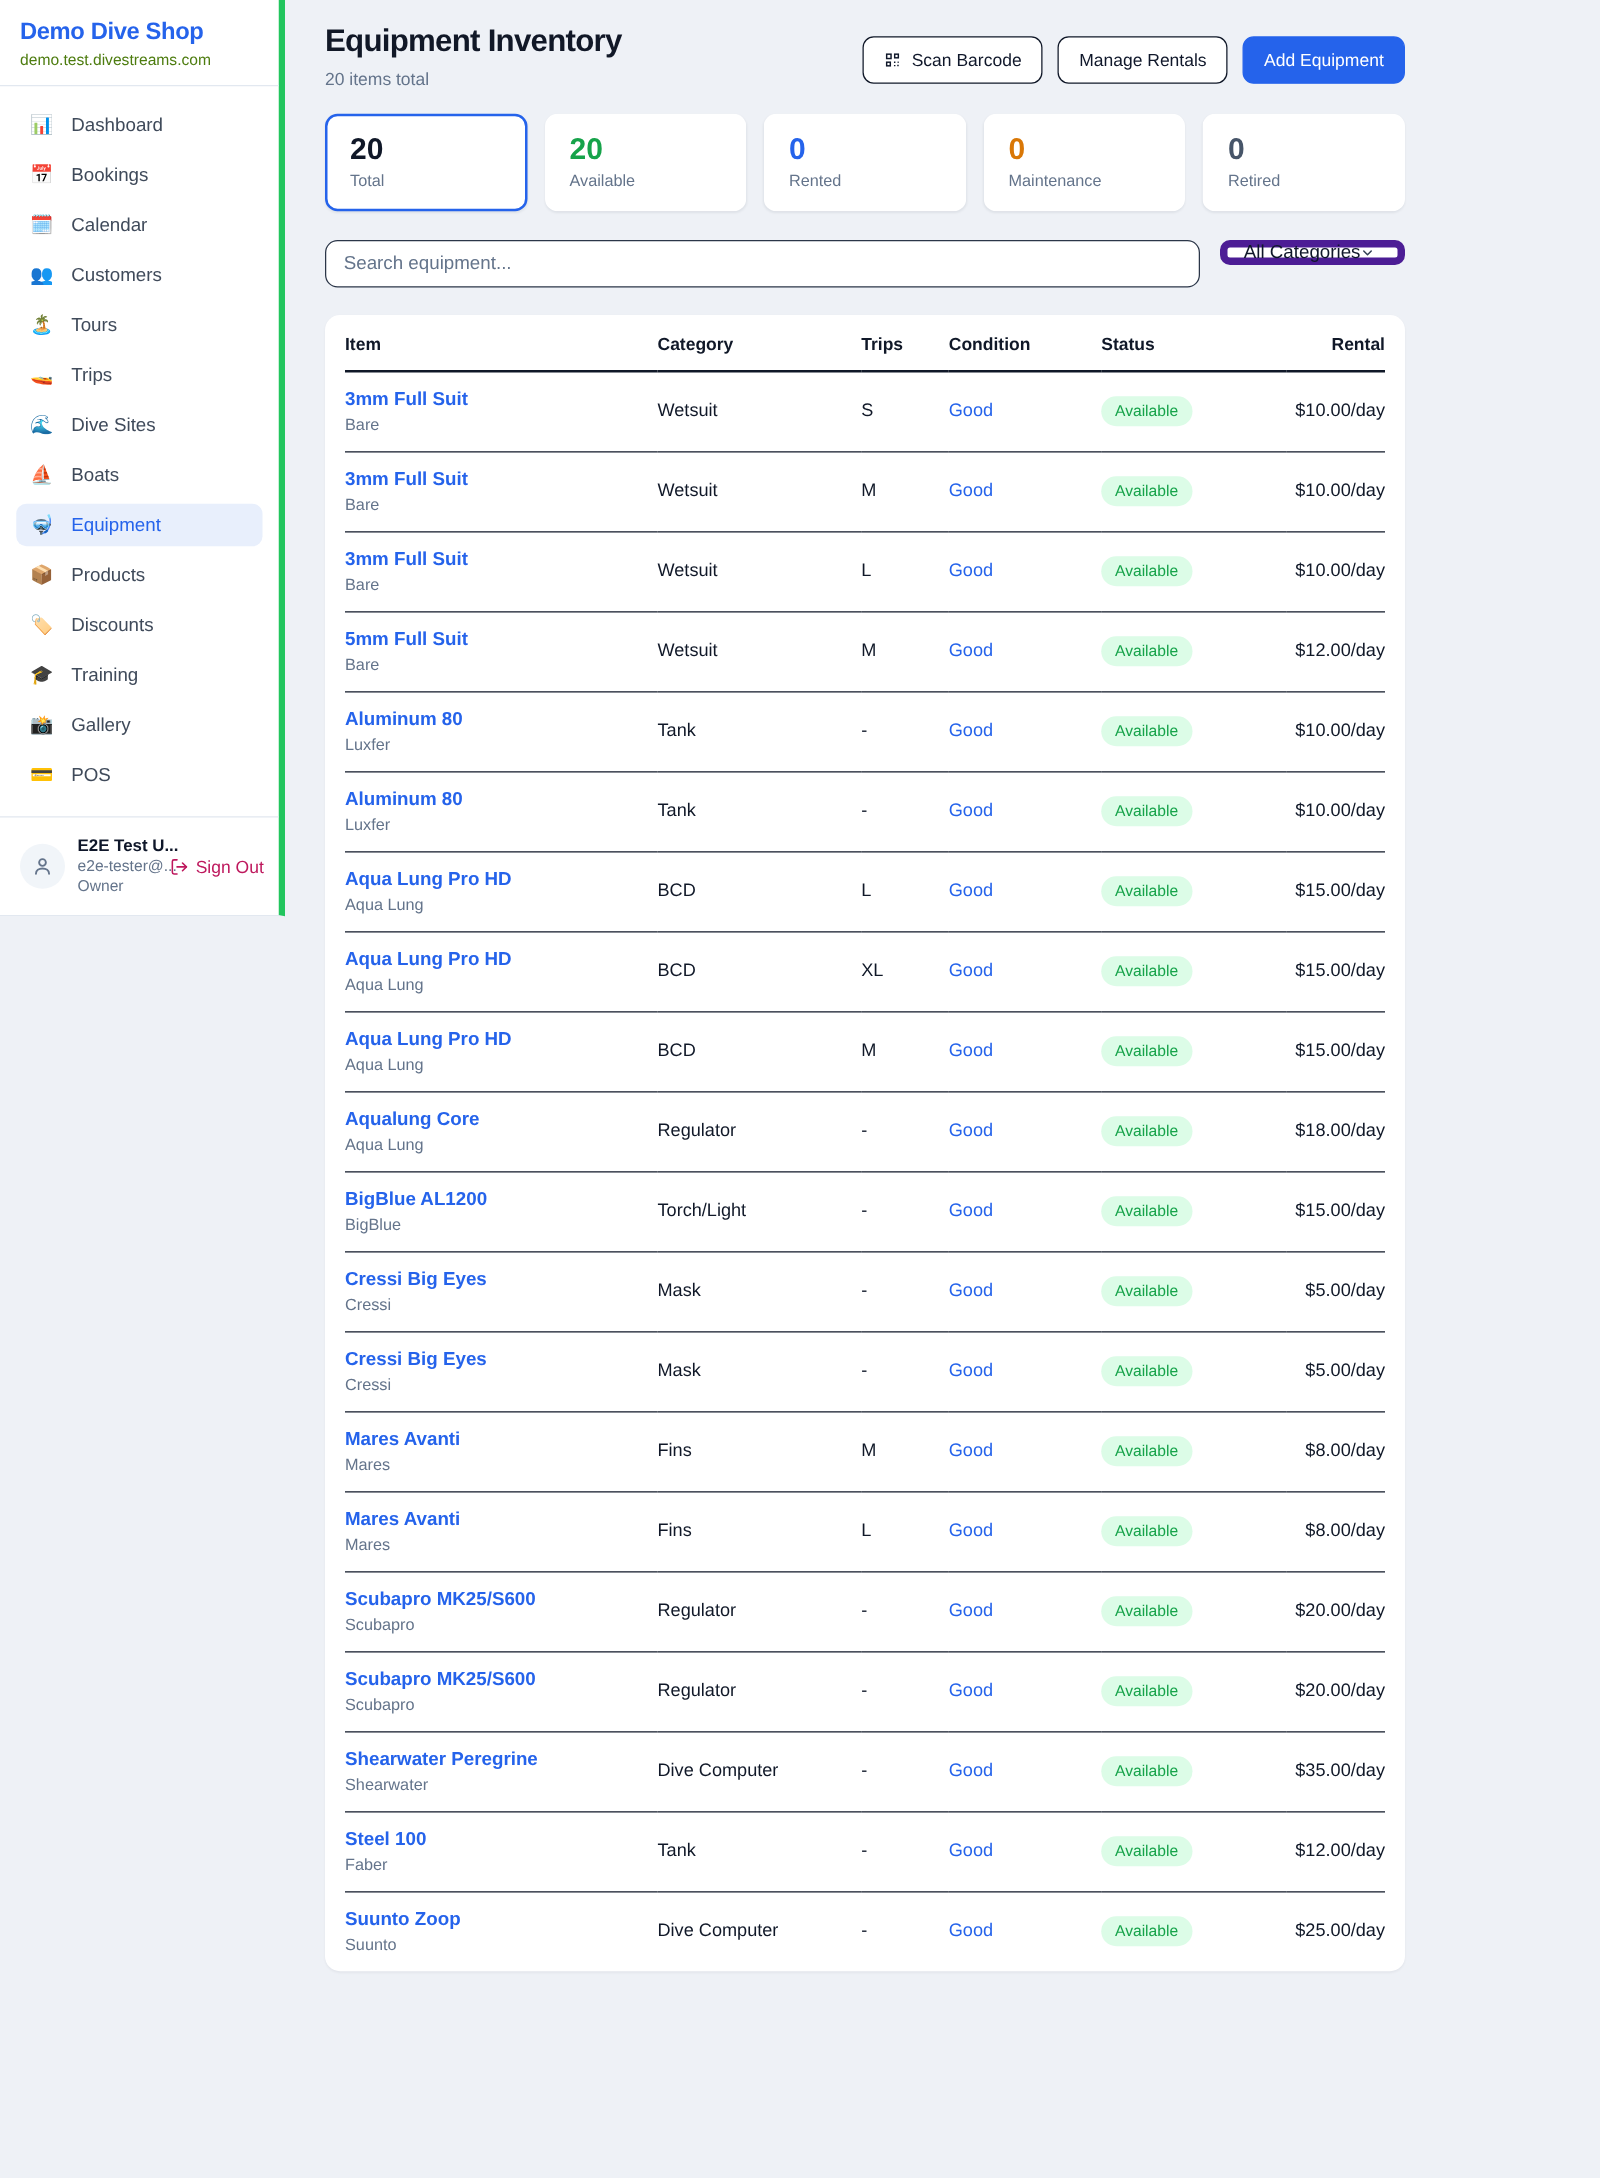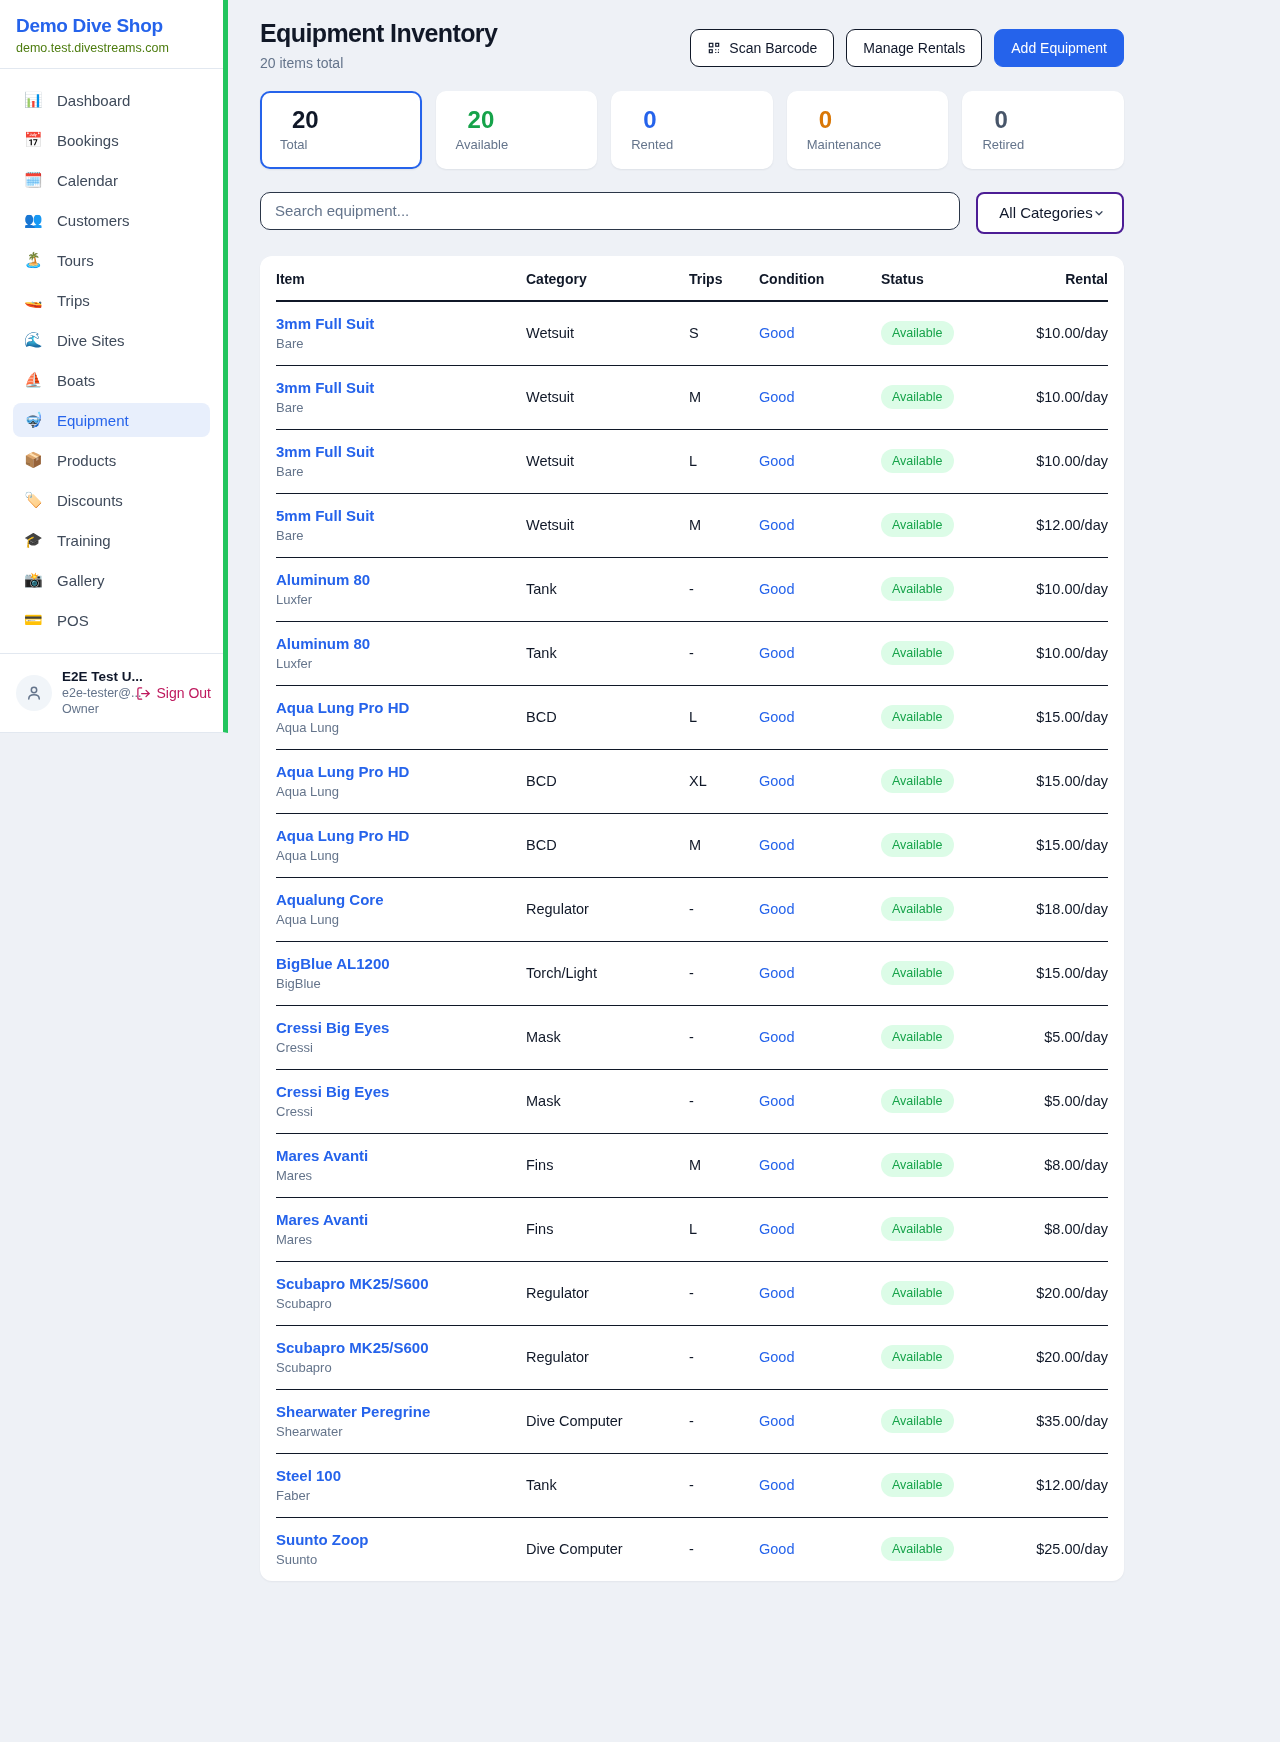--- a/index.html
+++ b/index.html
@@ -68,36 +68,36 @@
 
   .stats-row { display: flex; gap: 14px; margin-bottom: 23px; }
   .stat-card {
     flex: 1; background: #ffffff; border-radius: 10px;
     padding: 13px 18px 15px;
     border: 2px solid transparent;
     box-shadow: 0 1px 2px rgba(15,23,42,.07);
     cursor: pointer;
   }
   .stat-card.active { border-color: #2563eb; }
-  .stat-value { font-size: 24px; font-weight: bold; line-height: 1.15; margin-left: 12px; }
+  .stat-value { font-size: 24px; font-weight: bold; line-height: 1.15; }
   .stat-label { font-size: 13px; color: #64748b; margin-top: 3px; }
 
   .filters-row { display: flex; gap: 16px; margin-bottom: 22px; }
   .search-input {
     flex: 1; height: 38px;
     border: 1px solid #2b3648; border-radius: 10px;
     padding: 0 14px; font-size: 15px; color: #0f172a;
     background: #ffffff; font-family: inherit; outline: none;
   }
   .search-input::placeholder { color: #64748b; }
   .category-select {
-    width: 148px; height: 42px;
-    border: 2px solid #4c1d95; border-radius: 8px;
+    width: 148px; height: 20px;
+    border: 6px solid #4c1d95; border-radius: 8px;
     background: #ffffff; cursor: pointer;
-    display: flex; align-items: center; justify-content: center;
+    display: flex; align-items: center; justify-content: flex-start;
     padding: 0 9px 0 13px; font-size: 15px; color: #0f172a;
   }
 
   
   .table-card {
     background: #ffffff; border-radius: 12px;
     padding: 0 16px;
     box-shadow: 0 1px 2px rgba(15,23,42,.05);
   }
   table { width: 100%; border-collapse: collapse; }

